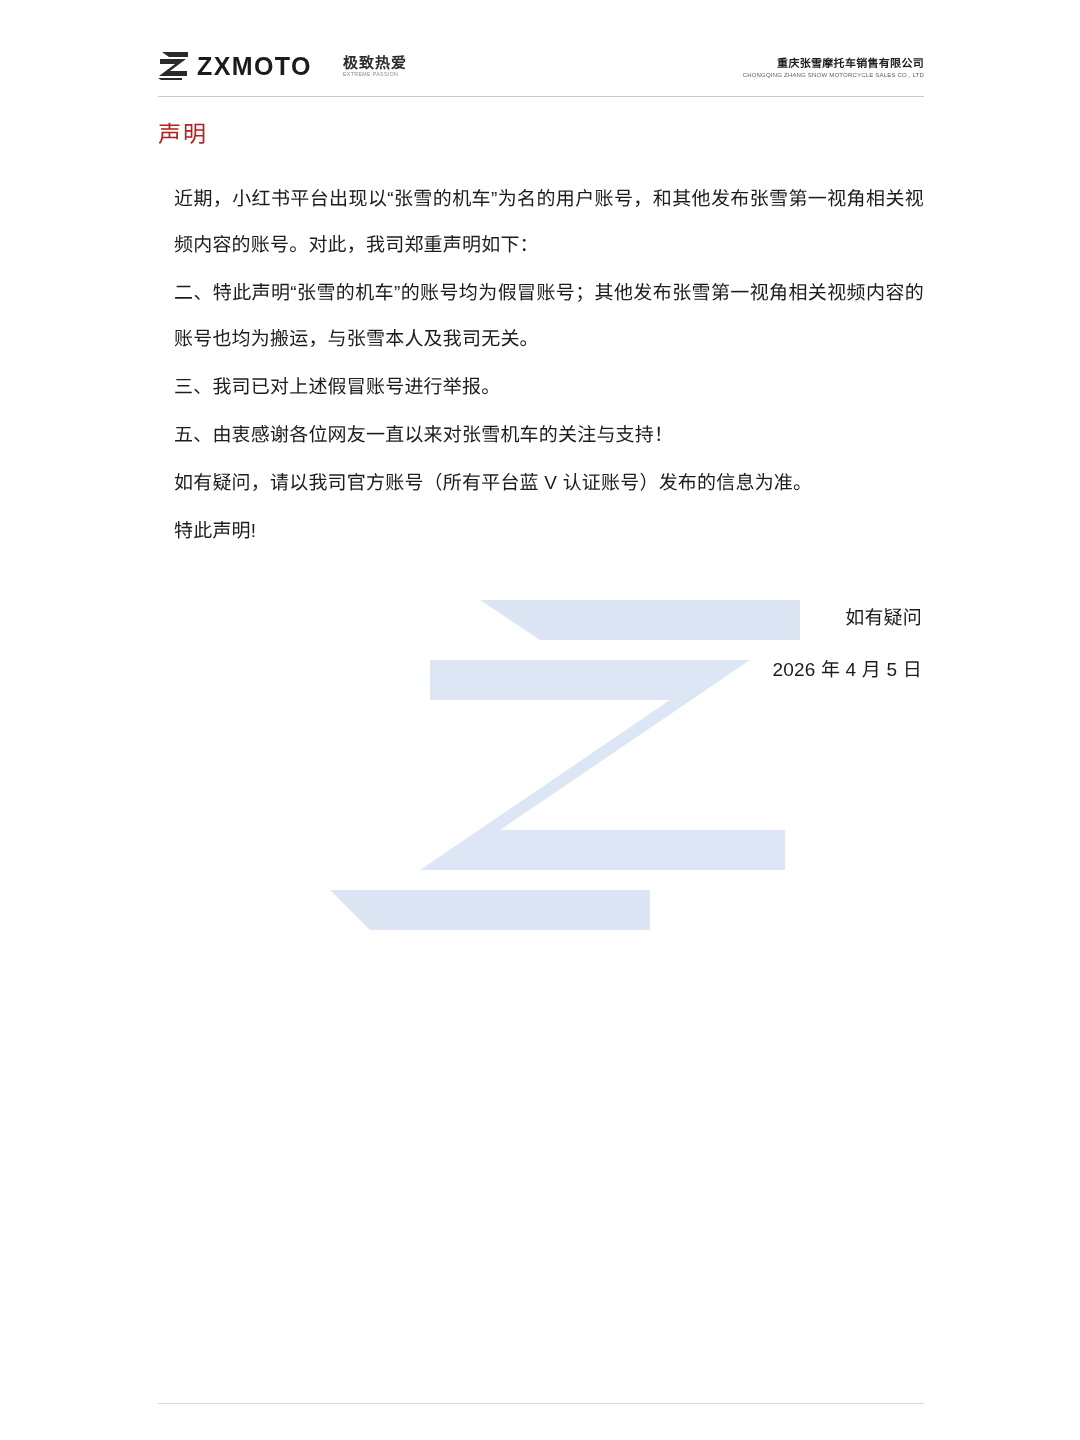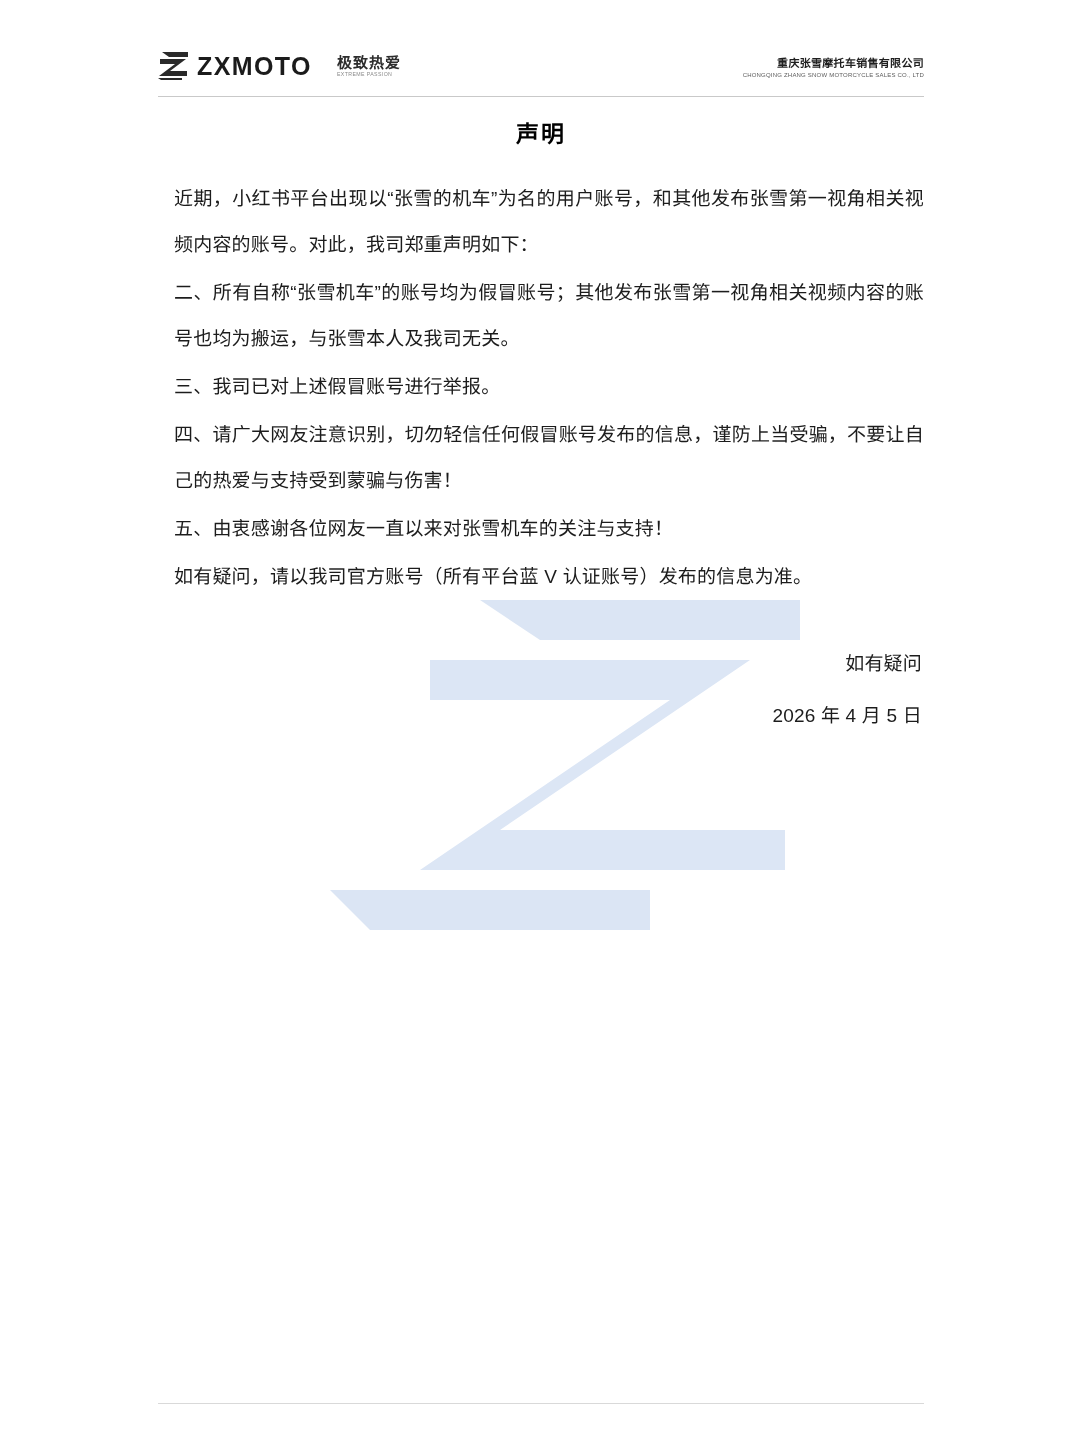--- a/index.html
+++ b/index.html
@@ -72,21 +72,21 @@
     letter-spacing: 1.4px;
     font-weight: 700;
     color: #1b1b1b;
     font-family: "Liberation Sans", sans-serif;
     line-height: 1;
   }
   .logo-cn {
     display: flex;
     flex-direction: column;
     justify-content: center;
-    margin-left: 16px;
+    margin-left: 22px;
   }
   .logo-cn-main {
     font-size: 15px;
     font-weight: 700;
     color: #2d2d2d;
     letter-spacing: 1px;
     line-height: 1.05;
   }
   .logo-cn-sub {
     font-size: 5.5px;
@@ -121,24 +121,24 @@
 
   
   .content {
     position: absolute;
     left: 158px;
     top: 118px;
     width: 766px;
     z-index: 1;
   }
   .doc-title {
-    text-align: center;
+    text-align: left;
     font-size: 23px;
-    font-weight: 700;
-    color: #000000;
+    font-weight: 400;
+    color: #b91c1c;
     letter-spacing: 2px;
     margin: 0 0 26px 0;
     line-height: 1.4;
   }
   .para {
     font-size: 19px;
     line-height: 2.42;
     color: #1c1c1c;
     margin: 0 0 2px 16px;
     text-align: justify;
@@ -197,25 +197,25 @@
       <div class="company-cn">重庆张雪摩托车销售有限公司</div>
       <div class="company-en">CHONGQING ZHANG SNOW MOTORCYCLE SALES CO., LTD</div>
     </div>
   </div>
   <div class="header-rule"></div>
 
   <div class="content">
     <h1 class="doc-title">声明</h1>
 
     <p class="para">近期，小红书平台出现以“张雪的机车”为名的用户账号，和其他发布张雪第一视角相关视频内容的账号。对此，我司郑重声明如下：</p>
-    <p class="para">二、所有自称“张雪机车”的账号均为假冒账号；其他发布张雪第一视角相关视频内容的账号也均为搬运，与张雪本人及我司无关。</p>
+    <p class="para">二、特此声明“张雪的机车”的账号均为假冒账号；其他发布张雪第一视角相关视频内容的账号也均为搬运，与张雪本人及我司无关。</p>
     <p class="para">三、我司已对上述假冒账号进行举报。</p>
-    <p class="para">四、请广大网友注意识别，切勿轻信任何假冒账号发布的信息，谨防上当受骗，不要让自己的热爱与支持受到蒙骗与伤害！</p>
     <p class="para">五、由衷感谢各位网友一直以来对张雪机车的关注与支持！</p>
     <p class="para">如有疑问，请以我司官方账号（所有平台蓝 V 认证账号）发布的信息为准。</p>
+    <p class="para">特此声明!</p>
 
     <div class="sign">
       <span>如有疑问</span>
       <span class="sign-date">2026 年 4 月 5 日</span>
     </div>
   </div>
 
   <div class="footer-rule"></div>
 </div>
 

